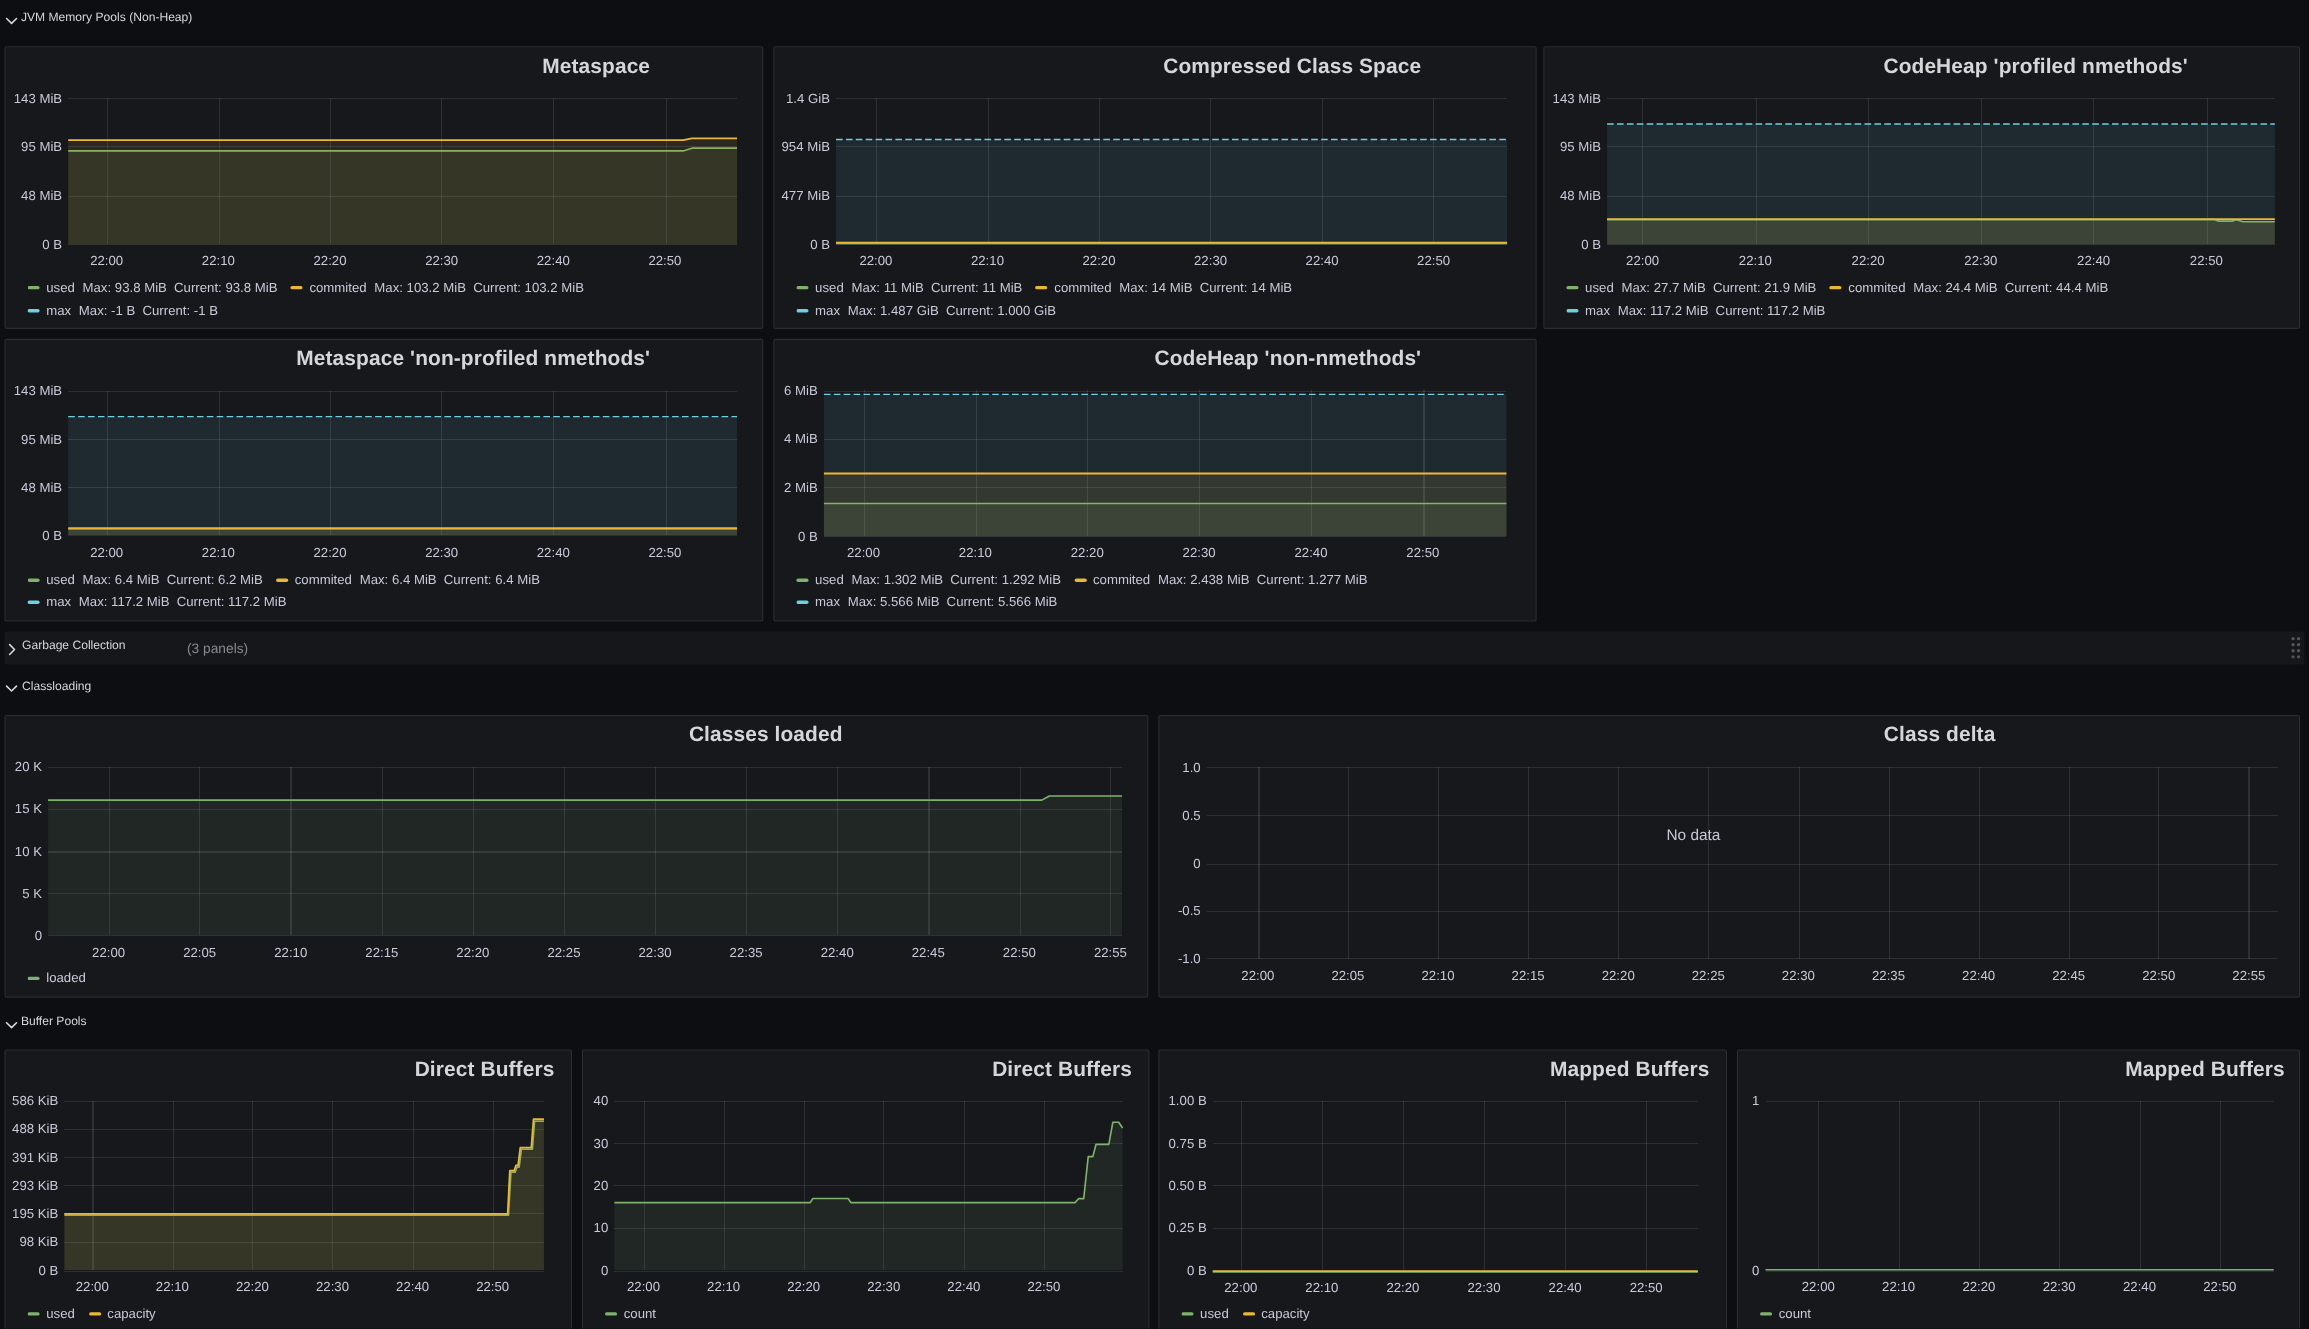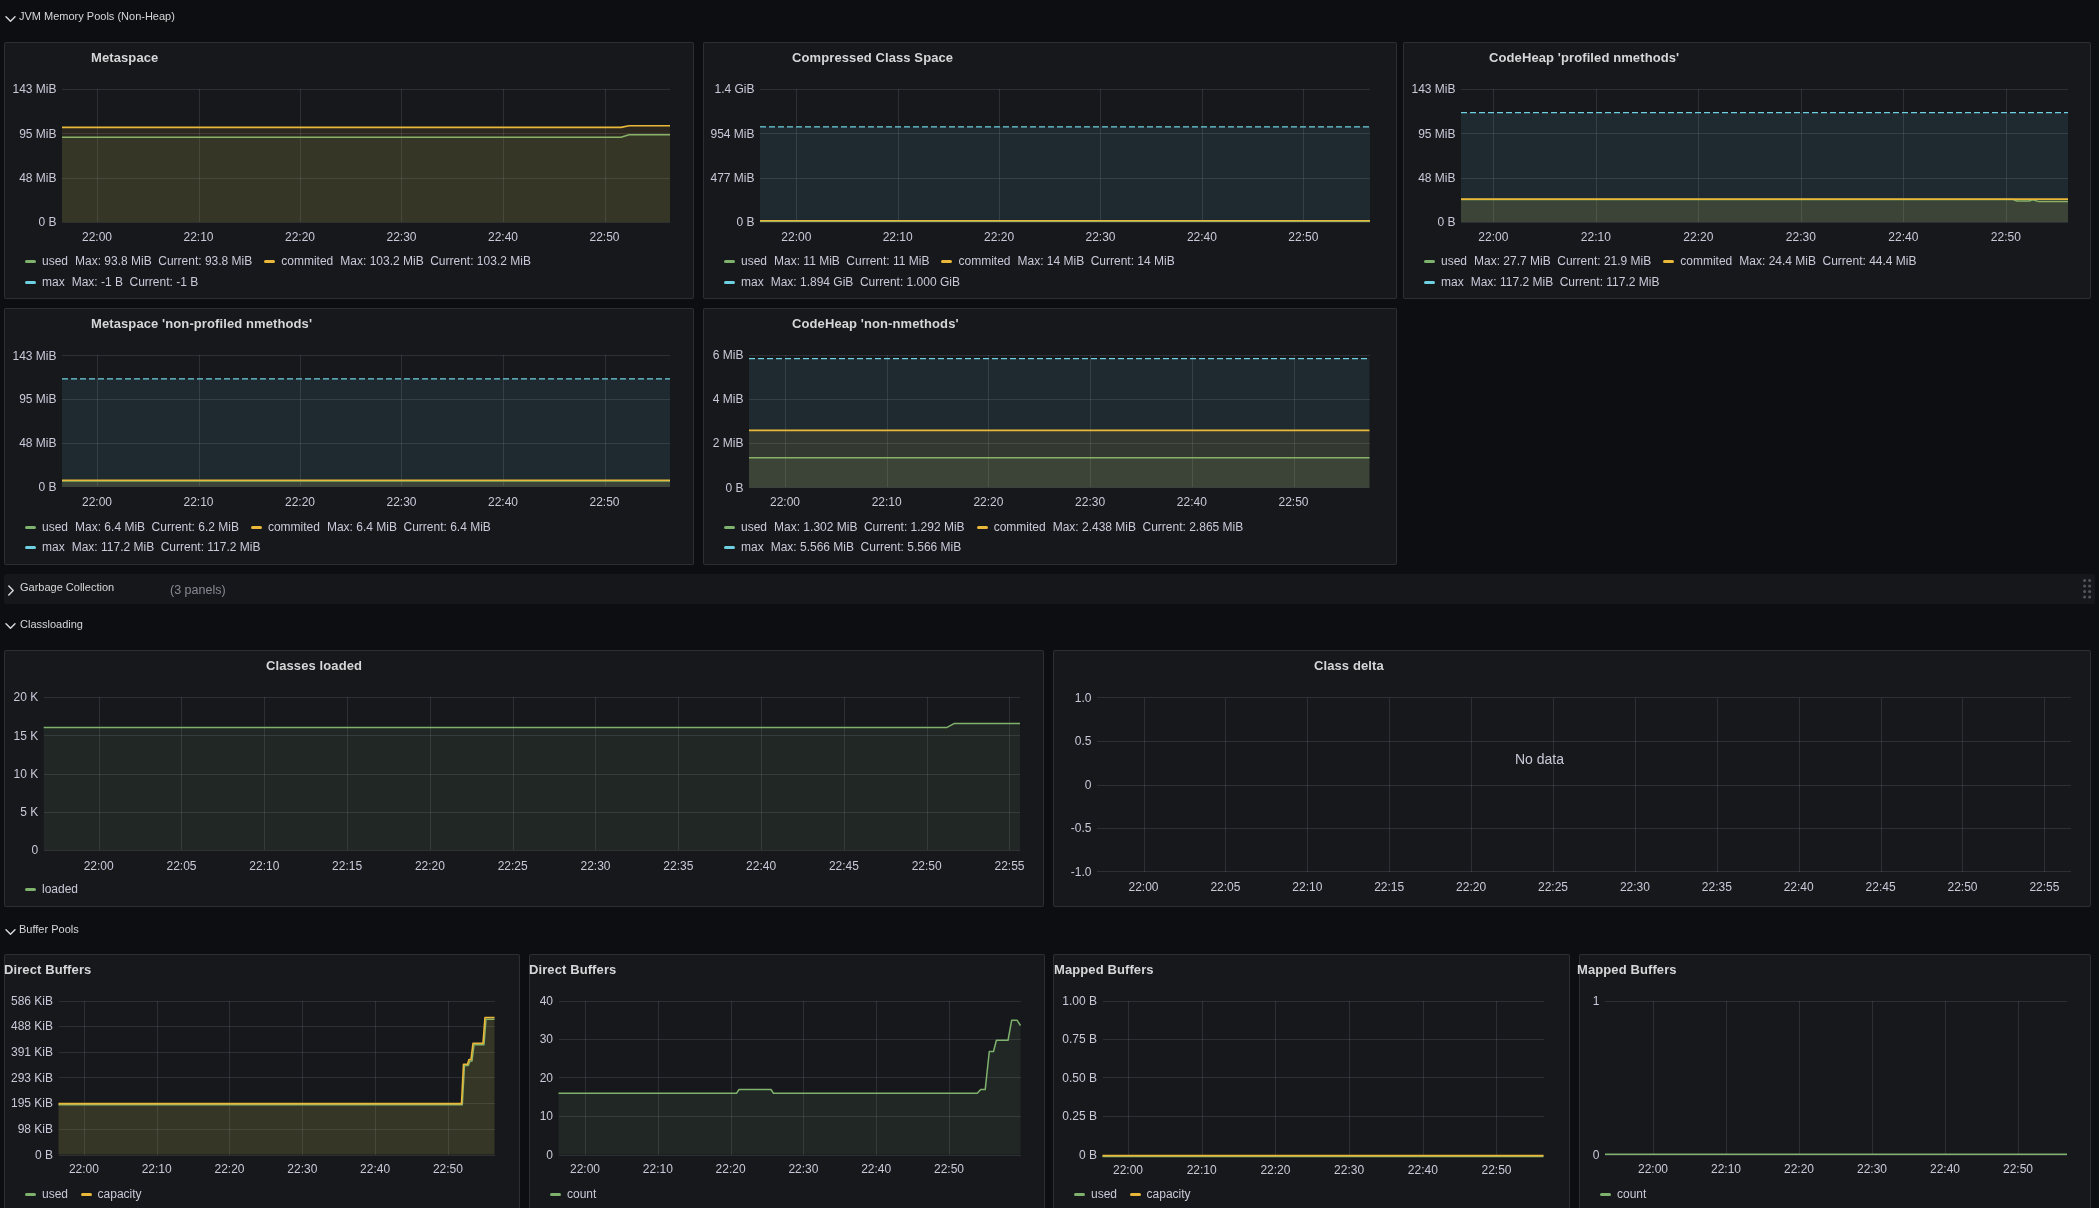--- a/index.html
+++ b/index.html
@@ -1,18 +1,18 @@
 <!DOCTYPE html>
 <html><head><meta charset="utf-8"><style>
 *{margin:0;padding:0;box-sizing:border-box}
 html,body{background:#0d0e11;}
 .wrap{position:relative;width:2099px;height:1208px;overflow:hidden;background:#0d0e11;
   font-family:"Liberation Sans",sans-serif;}
 .panel{position:absolute;background:#17181c;border:1px solid rgba(204,204,220,0.12);border-radius:2px;}
-.ptitle{position:absolute;will-change:transform;text-align:left;font-size:13px;font-weight:700;color:rgba(216,217,218,0.985);
+.ptitle{position:absolute;will-change:transform;text-align:right;font-size:19px;font-weight:700;color:rgba(216,217,218,0.985);
   white-space:nowrap;letter-spacing:0.1px}
 .sechead{position:absolute;will-change:transform;font-size:11px;font-weight:400;color:rgba(216,217,218,0.985);white-space:nowrap}
 .lrow{position:absolute;will-change:transform;left:20px;height:20px;display:flex;align-items:center;white-space:nowrap;
   font-size:12px;color:rgba(204,204,220,0.985)}
 .li{display:inline-flex;align-items:center;margin-right:12px}
 .ld{display:inline-block;width:11px;height:3px;border-radius:1.5px;margin-right:6px}
 .ln{margin-right:0.5px}
 .lv{margin-left:6.5px}
 </style></head>
 <body>
@@ -121,21 +121,21 @@
           <span class="ld" style="background:#EAB839"></span>
           <span class="ln">commited</span>
           <span class="lv">Max: 14 MiB</span>
           <span class="lv">Current: 14 MiB</span>
         </span>
       </div>
       <div class="lrow" style="top:228.5px">
         <span class="li">
           <span class="ld" style="background:#6ED0E0"></span>
           <span class="ln">max</span>
-          <span class="lv">Max: 1.894 GiB</span>
+          <span class="lv">Max: 1.487 GiB</span>
           <span class="lv">Current: 1.000 GiB</span>
         </span>
       </div>
     </div>
     <div class="panel" style="left:1403px;top:42px;width:688px;height:257px">
       <svg style="position:absolute;left:0;top:0" width="688" height="257" viewBox="0 0 688 257">
         <g shape-rendering="crispEdges" stroke="rgba(204,204,220,0.135)" stroke-width="1">
           <line x1="57" y1="46.5" x2="664" y2="46.5"></line>
           <line x1="57" y1="90.5" x2="664" y2="90.5"></line>
           <line x1="57" y1="135.5" x2="664" y2="135.5"></line>
@@ -285,21 +285,21 @@
         <span class="li">
           <span class="ld" style="background:#7EB26D"></span>
           <span class="ln">used</span>
           <span class="lv">Max: 1.302 MiB</span>
           <span class="lv">Current: 1.292 MiB</span>
         </span>
         <span class="li">
           <span class="ld" style="background:#EAB839"></span>
           <span class="ln">commited</span>
           <span class="lv">Max: 2.438 MiB</span>
-          <span class="lv">Current: 2.865 MiB</span>
+          <span class="lv">Current: 1.277 MiB</span>
         </span>
       </div>
       <div class="lrow" style="top:228px">
         <span class="li">
           <span class="ld" style="background:#6ED0E0"></span>
           <span class="ln">max</span>
           <span class="lv">Max: 5.566 MiB</span>
           <span class="lv">Current: 5.566 MiB</span>
         </span>
       </div>

